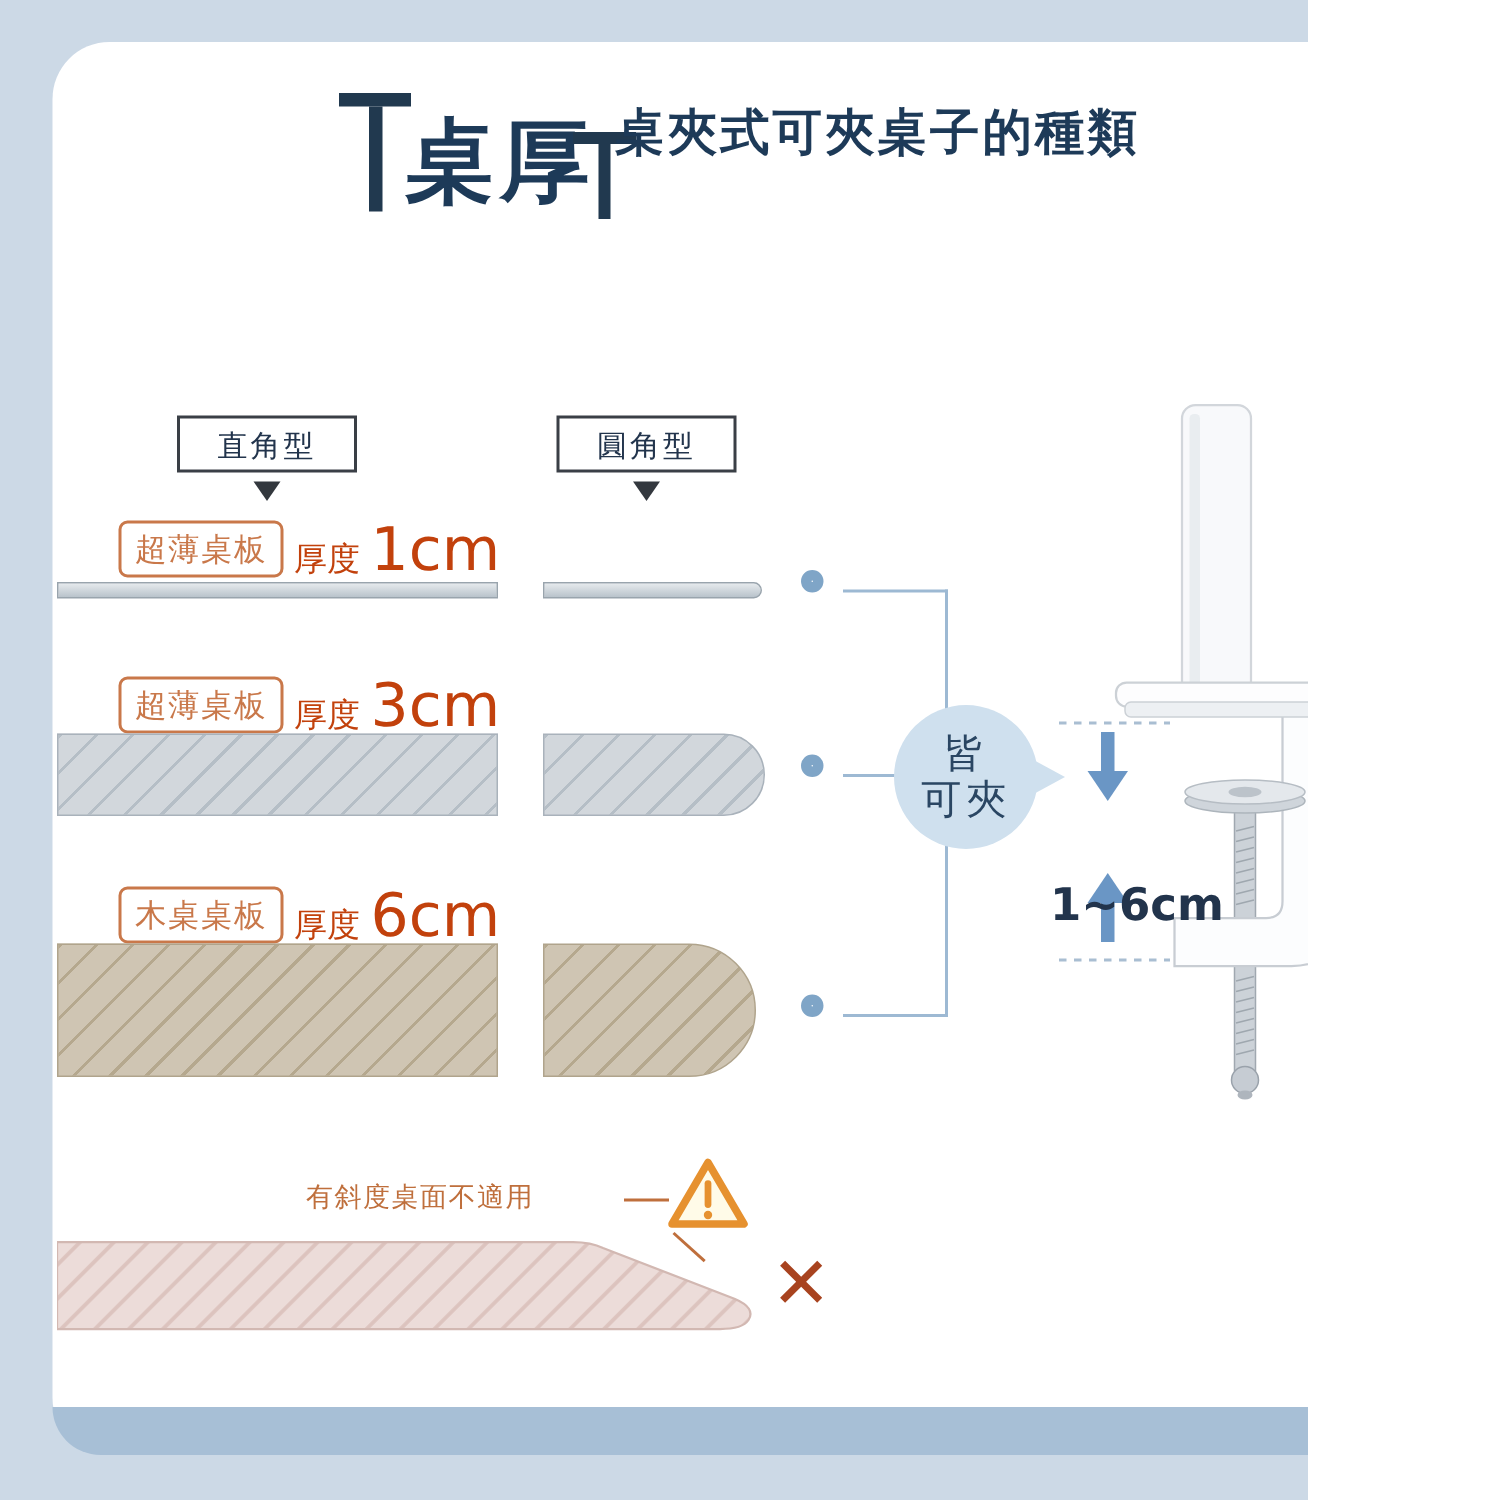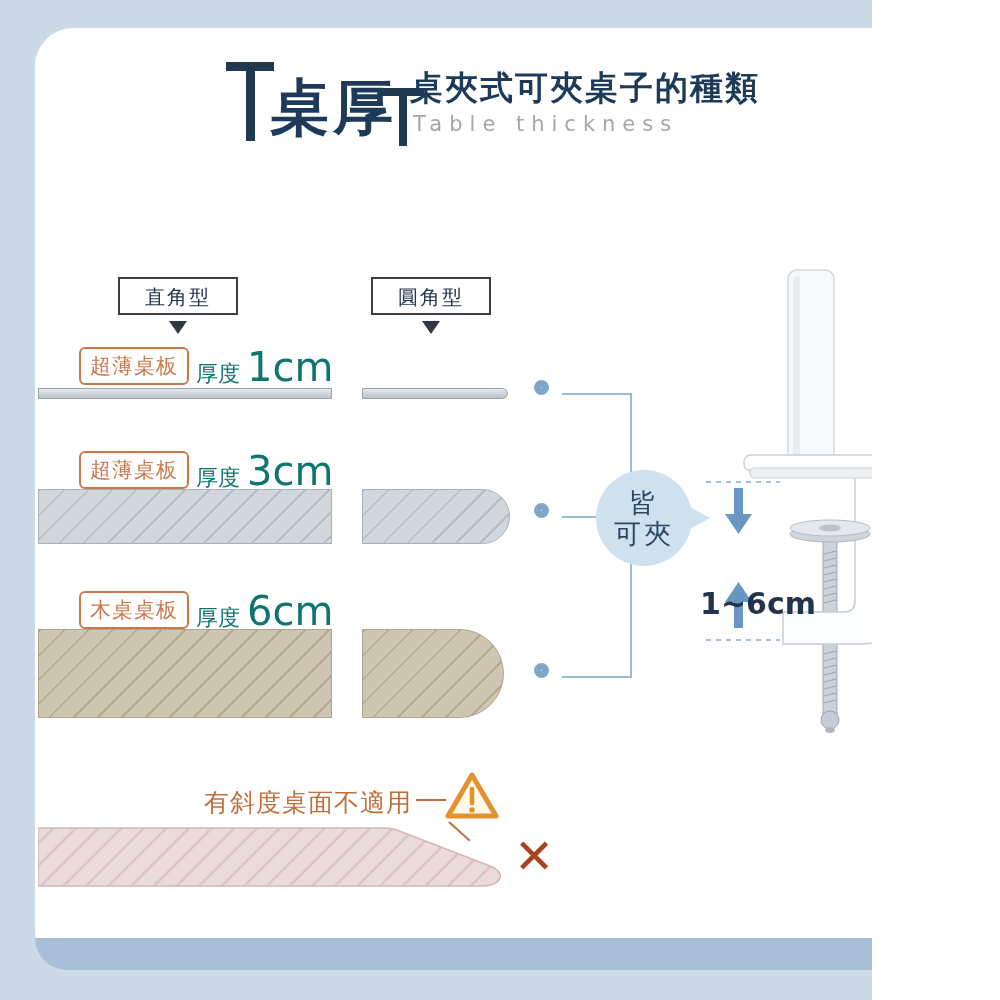--- a/index.html
+++ b/index.html
@@ -25,21 +25,21 @@
   
   .col-label { position:absolute; width:120px; height:38px; border:2px solid #3a3f46; background:#fff; color:#22344c; font-size:20px; text-align:center; line-height:36px; letter-spacing:2px; }
   #col-square { left:118px; top:277px; }
   #col-round  { left:371px; top:277px; }
   .col-tri { position:absolute; width:0; height:0; border-left:9px solid transparent; border-right:9px solid transparent; border-top:13px solid #33383e; }
   #tri-square { left:169px; top:321px; }
   #tri-round  { left:422px; top:321px; }
 
   
   .row-tag { position:absolute; border:2px solid #c9784a; border-radius:6px; background:#fff; color:#c9784a; font-size:21px; padding:3px 9px; letter-spacing:1px; }
-  .thick { position:absolute; display:flex; align-items:baseline; gap:7px; color:#0f766e; }
+  .thick { position:absolute; display:flex; align-items:baseline; gap:7px; color:#c2410c; }
   .thick .t-label { font-size:22px; }
   .thick .t-value { font-size:40px; font-weight:400; }
   #tag1 { left:79px; top:347px; } #th1 { left:196px; top:344px; }
   #tag2 { left:79px; top:451px; } #th2 { left:196px; top:448px; }
   #tag3 { left:79px; top:591px; } #th3 { left:196px; top:588px; }
 
   
   .board { position:absolute; }
   .thin { background:linear-gradient(#e6eaed,#b9c3cb); border:1px solid #99a4ad; }
   .hatch-gray { background:repeating-linear-gradient(135deg,#b5bec6 0 2px,transparent 2px 17px),#d2d7dc; border:1.5px solid #a9b2bb; }
@@ -62,21 +62,21 @@
 
   
   .bubble { position:absolute; left:596px; top:470px; width:96px; height:96px; border-radius:50%; background:#cfe0ee; display:flex; flex-direction:column; align-items:center; justify-content:center; color:#2a4663; font-size:27px; letter-spacing:3px; line-height:1.15; z-index:3; }
   .bubble-tail { position:absolute; left:686px; top:505px; width:0; height:0; border-left:24px solid #cfe0ee; border-top:13px solid transparent; border-bottom:13px solid transparent; z-index:3; }
 
   
   .clamp-wrap { position:absolute; left:680px; top:262px; width:240px; height:480px; }
   .range-label { position:absolute; left:700px; top:538px; width:116px; text-align:center; font-size:30px; font-weight:700; color:#22344c; z-index:4;margin-top:48px; }
 
   
-  .warn-text { position:absolute; left:204px; top:786px; font-size:25px; color:#bf6f3c; letter-spacing:1px;font-family:Liberation Mono, monospace; }
+  .warn-text { position:absolute; left:204px; top:786px; font-size:18px; color:#bf6f3c; letter-spacing:1px;font-family:Liberation Mono, monospace; }
   .warn-line { position:absolute; left:416px; top:799px; width:30px; height:2px; background:#bf6f3c; }
   .warn-diag { position:absolute; left:449px; top:821px; width:28px; height:2px; background:#bf6f3c; transform:rotate(42deg); transform-origin:left center; }
   .warn-icon { position:absolute; left:444px; top:770px; }
   .slope-board { position:absolute; left:38px; top:818px; }
   .cross { position:absolute; left:514px; top:828px; font-size:48px; font-weight:700; color:#a8431f; }
 </style>
 </head>
 <body>
 
 <div class="page">
@@ -85,21 +85,20 @@
   <div class="ticon" id="t-left">
       <span class="cap"></span>
       <span class="stem"></span>
     </div>
   <div class="badge-title">桌厚</div>
   <div class="ticon" id="t-right">
       <span class="cap"></span>
       <span class="stem"></span>
     </div>
   <div class="main-title">桌夾式可夾桌子的種類</div>
-  <div class="sub-title">Table thickness</div>
 
   <div class="col-label" id="col-square">直角型</div>
   <div class="col-tri" id="tri-square"></div>
   <div class="col-label" id="col-round">圓角型</div>
   <div class="col-tri" id="tri-round"></div>
 
   <div class="row-tag" id="tag1">超薄桌板</div>
   <div class="thick" id="th1">
     <span class="t-label">厚度</span>
     <span class="t-value">1cm</span>

